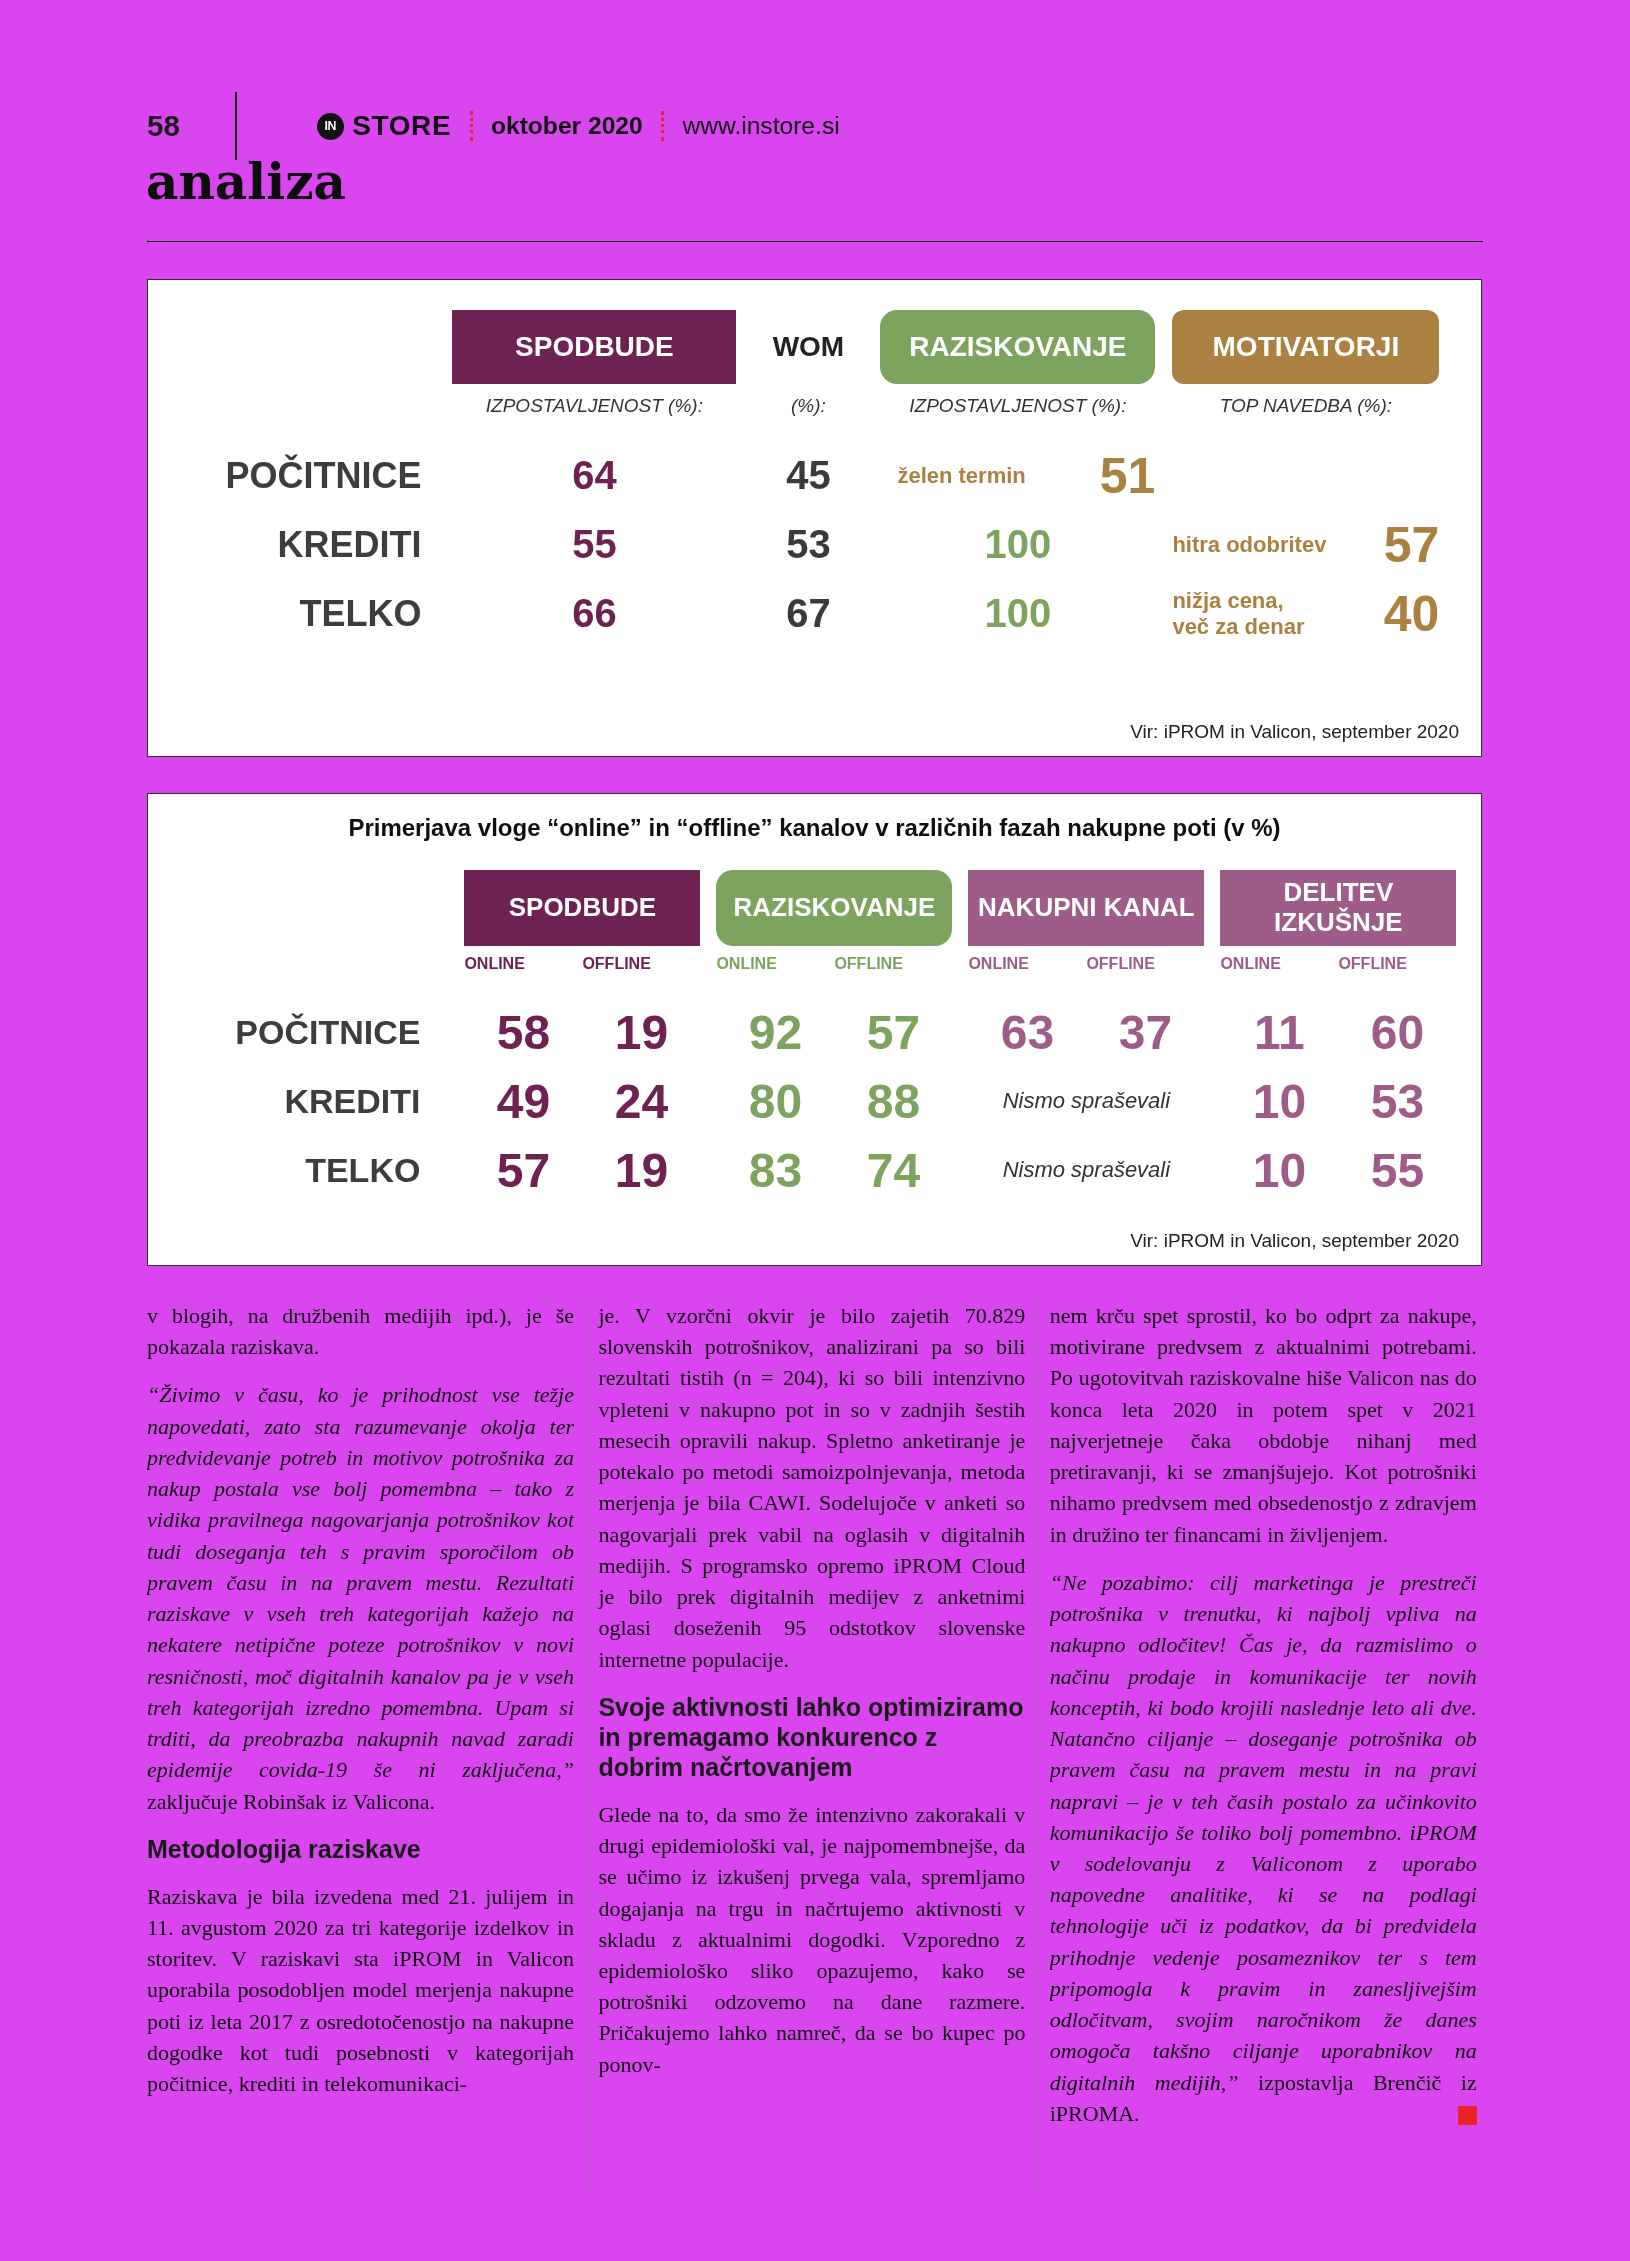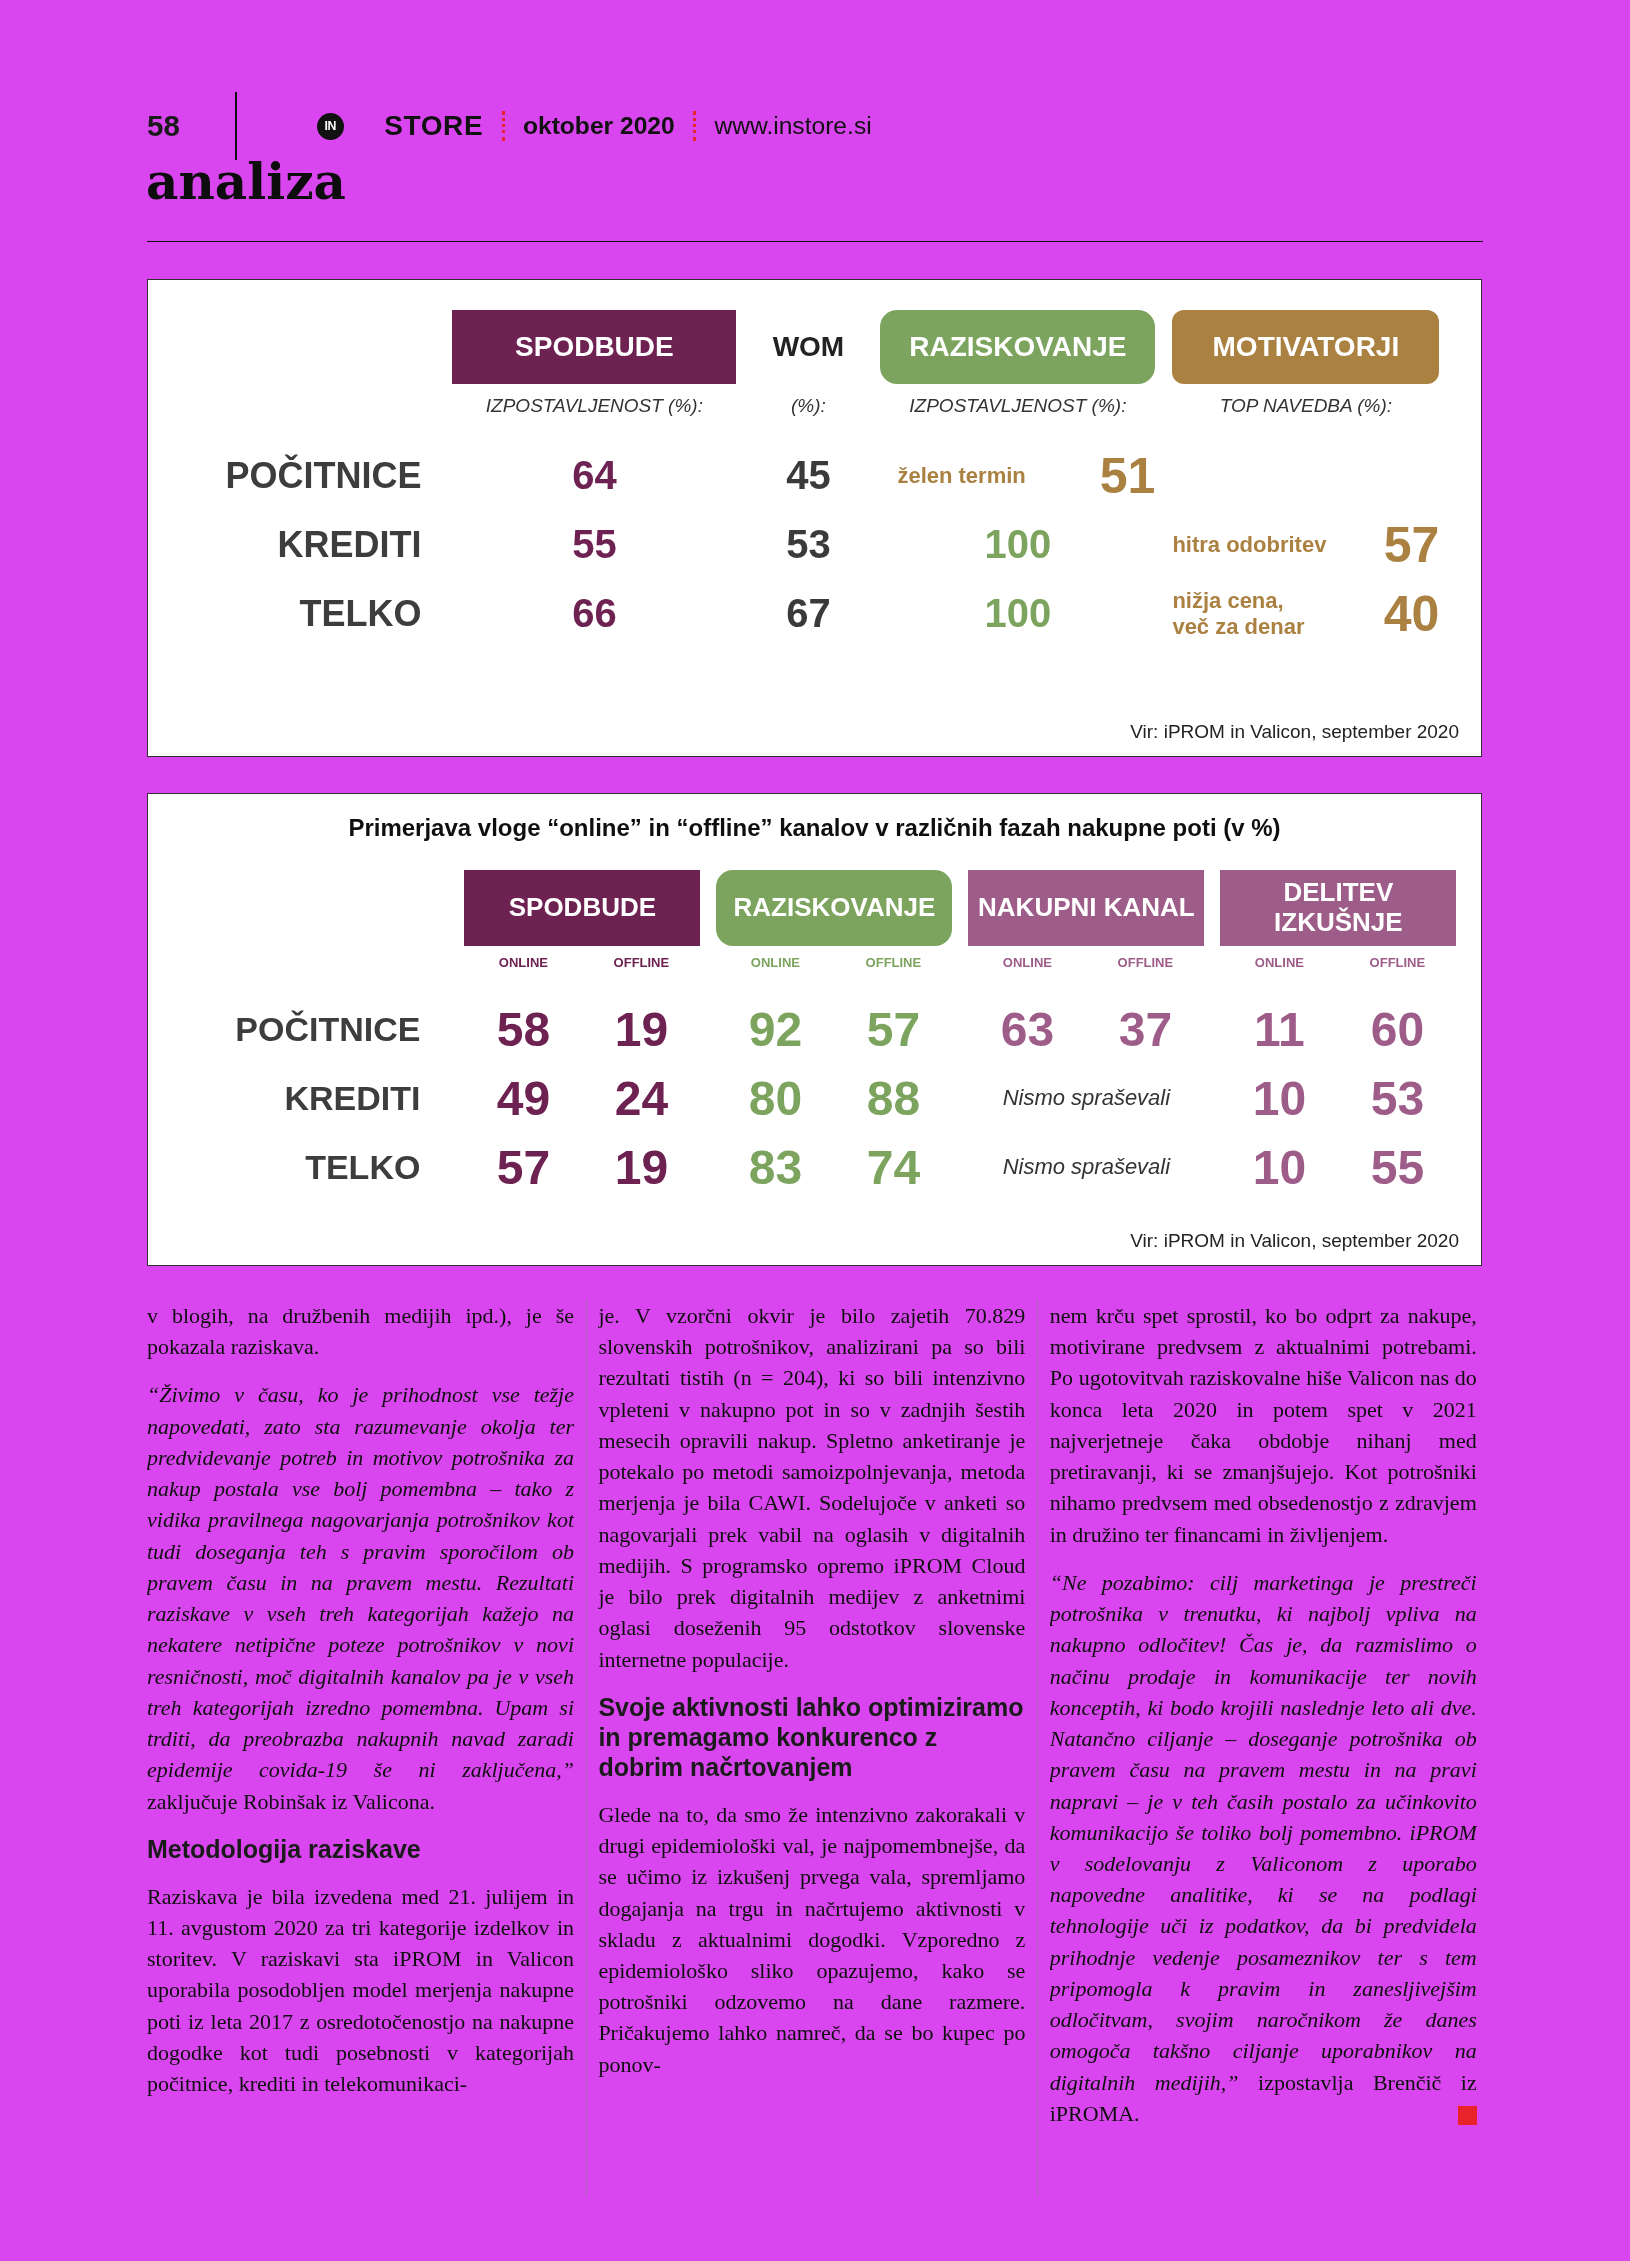--- a/index.html
+++ b/index.html
@@ -4,21 +4,21 @@
 <style>
   html,body{margin:0;padding:0;background:#ffffff;}
   .page{position:relative;width:1630px;height:2261px;background:#d946ef;overflow:hidden;
         font-family:"Liberation Sans",sans-serif;color:#111;}
 
   
   .masthead{position:absolute;left:147px;top:92px;right:147px;height:68px;
             display:flex;align-items:center;}
   .page-num{font-size:29.5px;font-weight:bold;color:#1a1a1a;}
   .mast-rule{width:1.8px;height:68px;background:#111;margin:0 80px 0 55px;}
-  .logo{display:flex;align-items:center;gap:32px;}
+  .logo{display:flex;align-items:center;}
   .logo-circle{width:27px;height:27px;border-radius:50%;background:#111;color:#fff;
                display:flex;align-items:center;justify-content:center;
                font-size:12.3px;font-weight:bold;letter-spacing:-0.6px;}
   .logo-text{font-size:28px;font-weight:bold;letter-spacing:0.6px;margin-left:8.6px;}
   .red-dots{border-left:3.1px dotted #e8232a;height:29.5px;margin:0 18.4px;}
   .issue{font-size:24.6px;font-weight:bold;}
   .site{font-size:24.6px;font-weight:normal;}
   .section-title{position:absolute;left:146px;top:152px;
                  font-family:"DejaVu Serif",serif;font-size:50px;font-weight:bold;color:#0d0d0d;}
   .top-rule{position:absolute;left:147px;right:147px;top:241px;border-top:1.8px solid #111;}
@@ -54,21 +54,21 @@
   .motiv-num{font-size:50px;font-weight:bold;color:#AB8142;}
   .source{position:absolute;right:22px;bottom:13.5px;font-size:19px;color:#222;}
 
   
   .c2-grid{display:grid;grid-template-columns:282px 236px 236px 236px 236px;
            column-gap:16px;padding:0 18.4px;align-items:center;}
   .c2-head{margin-top:28px;}
   .hdr-box2{height:76px;display:flex;align-items:center;justify-content:center;
             color:#fff;font-size:26px;font-weight:bold;text-align:center;line-height:1.12;}
   .onoff{display:flex;margin-top:9.8px;}
-  .onoff span{flex:1;text-align:center;font-size:13px;font-weight:bold;}
+  .onoff span{flex:1;font-size:16px;font-weight:bold;}
   .c2-rows{margin-top:24.6px;}
   .c2-row{height:69px;}
   .cat2{font-size:34px;font-weight:bold;color:#3d3d3d;text-align:right;padding-right:28px;}
   .pair{display:flex;align-items:center;height:100%;}
   .num2{flex:1;font-size:48px;font-weight:bold;text-align:center;}
   .note{display:flex;align-items:center;justify-content:center;height:100%;
         font-size:22px;font-style:italic;color:#333;}
 
   
   .article{position:absolute;left:147px;right:147px;top:1300px;height:896px;display:flex;}

